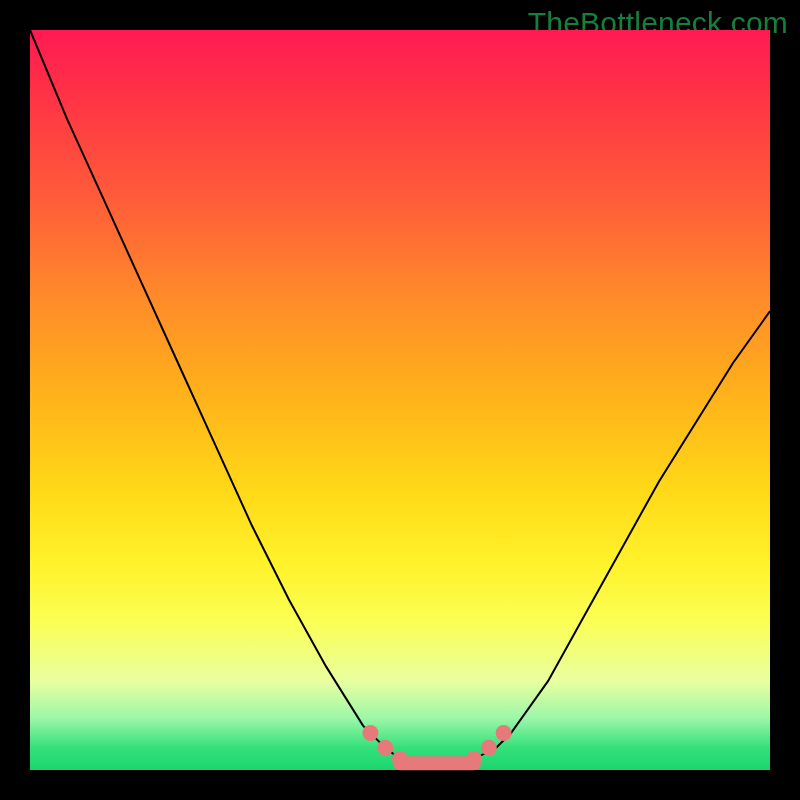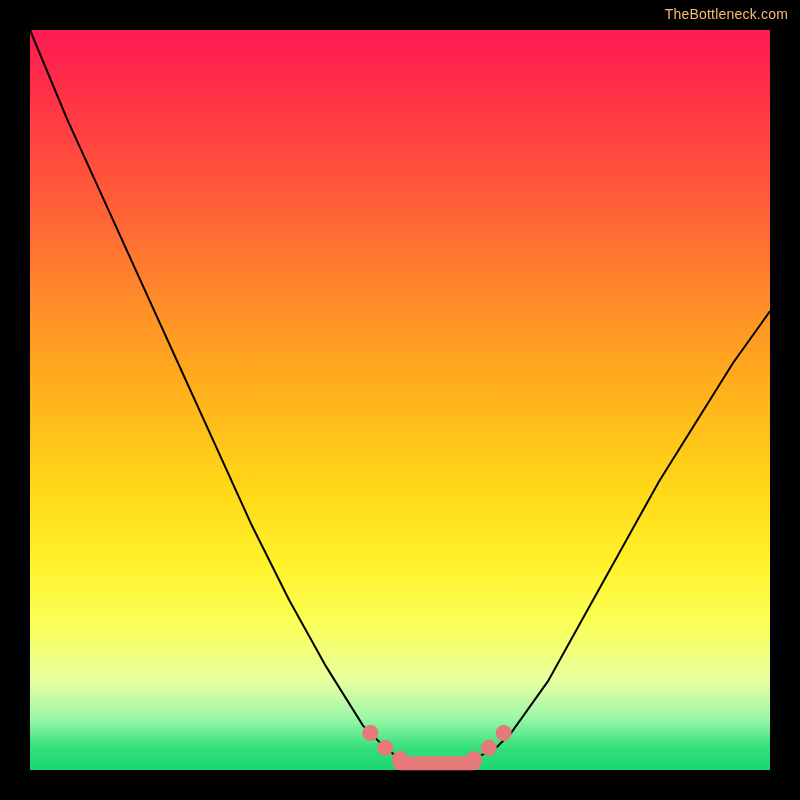--- a/index.html
+++ b/index.html
@@ -39,22 +39,22 @@
       #e8ffa0 88%,
       #9cf7a8 93%,
       #34e07a 97%,
       #1bd66e 100%
     );
   }
   .watermark {
     position: absolute;
     top: 6px;
     right: 12px;
-    color: #fdba74;
-    font-size: 14px;
+    color: #15803d;
+    font-size: 30px;
     letter-spacing: 0.2px;
     user-select: none;
     margin-left: 7px;
   }
   svg.curve {
     position: absolute;
     left: 0;
     top: 0;
     width: 740px;
     height: 740px;

